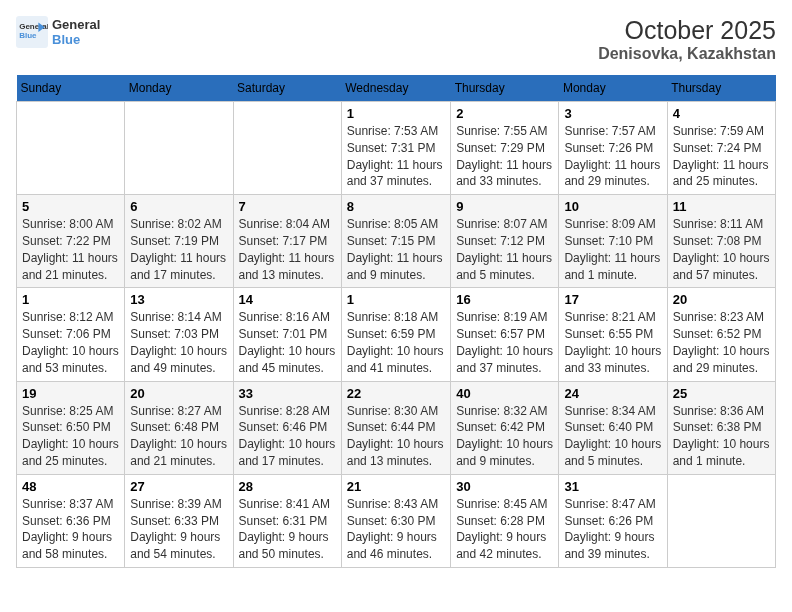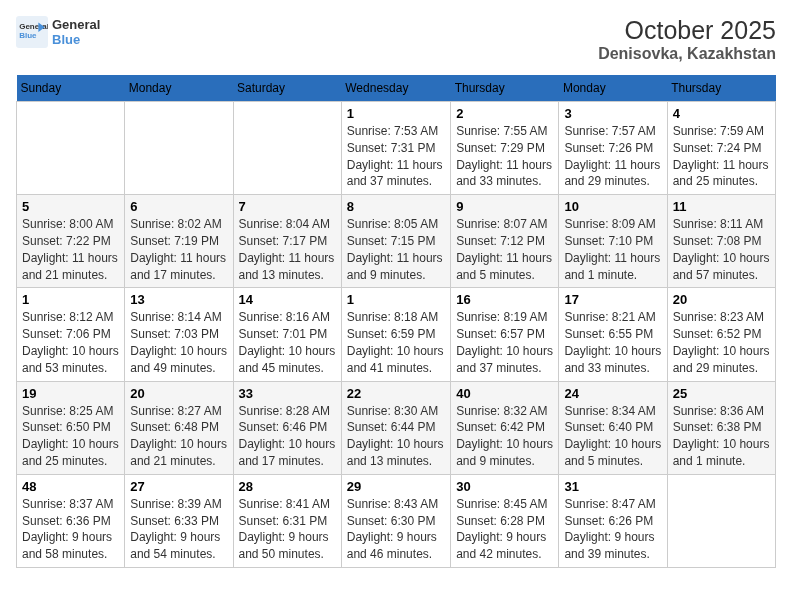--- a/index.html
+++ b/index.html
@@ -236,21 +236,21 @@
         </td>
         <td>
           <div class="day-number">27</div>
           <div class="day-info">Sunrise: 8:39 AM<br>Sunset: 6:33 PM<br>Daylight: 9 hours and 54 minutes.</div>
         </td>
         <td>
           <div class="day-number">28</div>
           <div class="day-info">Sunrise: 8:41 AM<br>Sunset: 6:31 PM<br>Daylight: 9 hours and 50 minutes.</div>
         </td>
         <td>
-          <div class="day-number">29</div>
+          <div class="day-number">21</div>
           <div class="day-info">Sunrise: 8:43 AM<br>Sunset: 6:30 PM<br>Daylight: 9 hours and 46 minutes.</div>
         </td>
         <td>
           <div class="day-number">30</div>
           <div class="day-info">Sunrise: 8:45 AM<br>Sunset: 6:28 PM<br>Daylight: 9 hours and 42 minutes.</div>
         </td>
         <td>
           <div class="day-number">31</div>
           <div class="day-info">Sunrise: 8:47 AM<br>Sunset: 6:26 PM<br>Daylight: 9 hours and 39 minutes.</div>
         </td>

